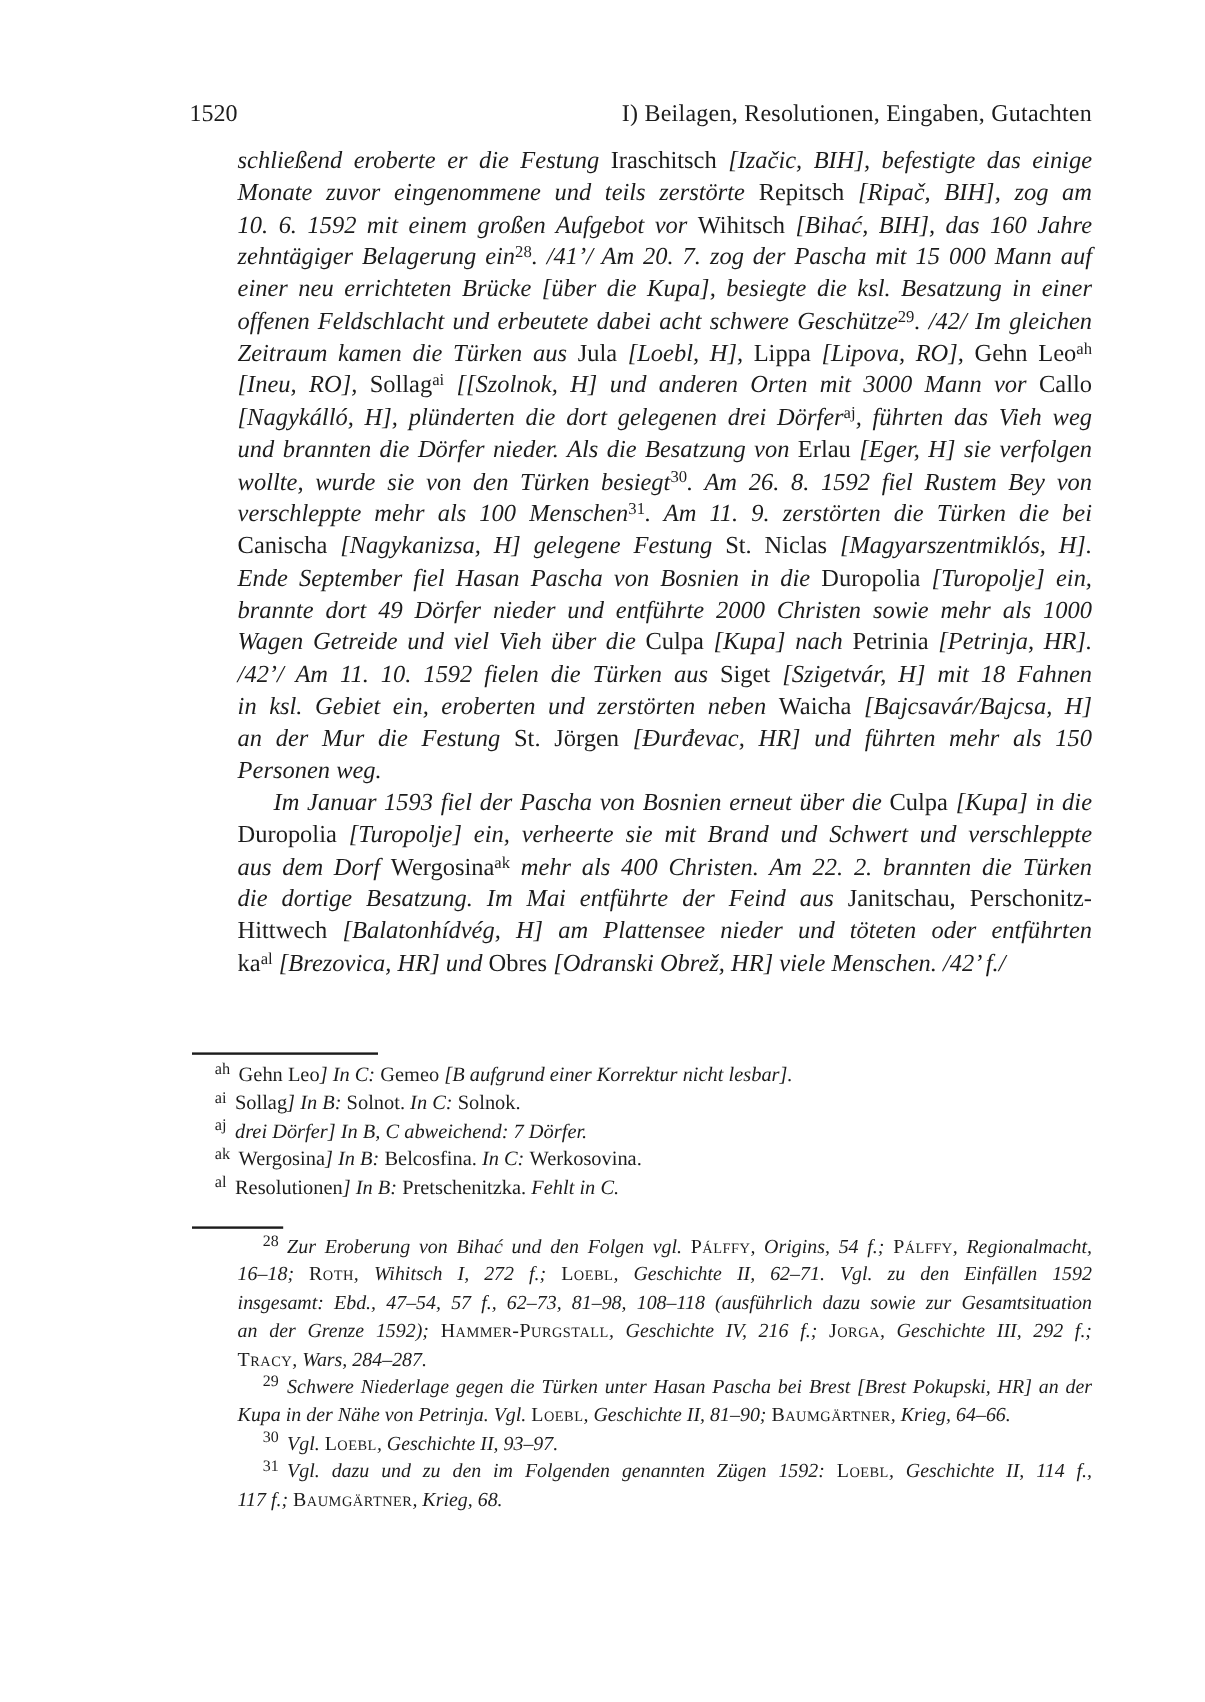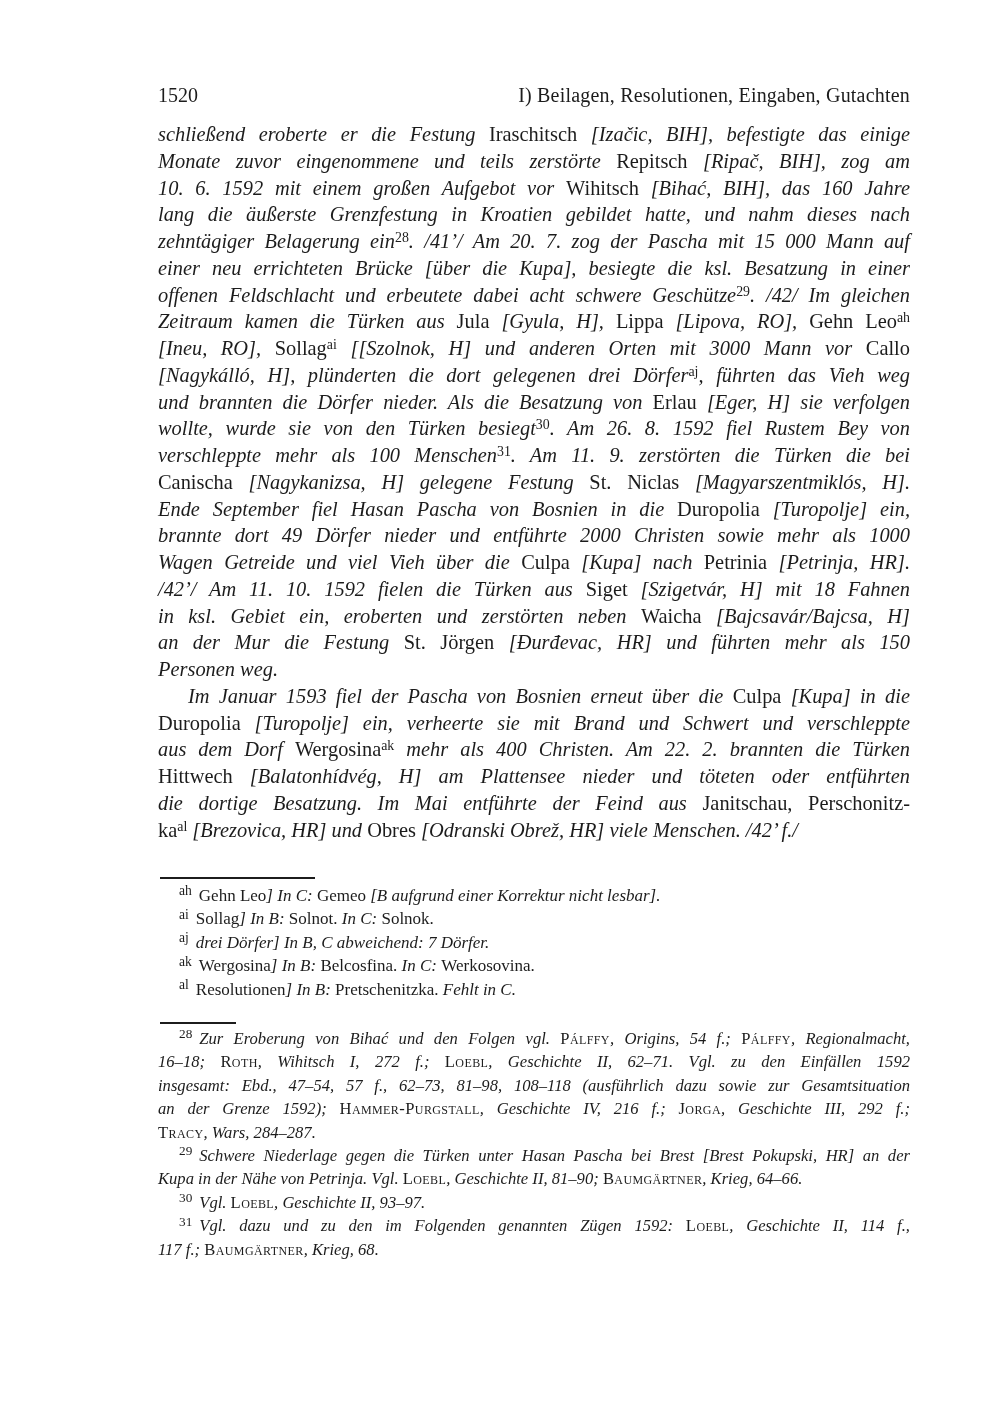--- a/index.html
+++ b/index.html
@@ -13,21 +13,21 @@
   .rm{font-style:normal;}
   .sc{font-style:normal;font-variant:small-caps;letter-spacing:0.4px;font-family:Liberation Serif, serif;}
   .sup{font-style:normal;font-size:0.68em;position:relative;top:-0.42em;line-height:0;}
   .mk{font-size:0.8em;margin-right:7px;}
 
   #header{position:absolute;left:158px;top:84px;width:752px;font-size:20px;}
   #page-number{position:absolute;left:0;top:0;}
   #running-head{text-align:right;letter-spacing:0.2px;}
 
   #main-text{position:absolute;left:158px;top:121px;width:752px;font-size:20.4px;line-height:26.75px;}
-  .jline{text-align:justify;text-align-last:justify;}
+  .jline{text-align:justify;text-align-last:justify;margin-left:40px;}
   .jline.last{text-align-last:left;}
   .jline.indent{text-indent:30px;}
 
   #rule-a{position:absolute;left:160px;top:877px;width:155px;border-top:2px solid #1c1c1c;}
   #letter-notes{position:absolute;left:158px;top:884px;width:752px;font-size:17px;line-height:23.4px;}
   .note-line{text-indent:21px;text-align:left;}
 
   #rule-b{position:absolute;left:160px;top:1022px;width:76px;border-top:2px solid #1c1c1c;}
   #footnotes{position:absolute;left:158px;top:1027px;width:752px;font-size:16.6px;line-height:23.4px;}
   .fn.findent{text-indent:21px;}
@@ -37,43 +37,42 @@
 
 <div id="header">
   <span id="page-number">1520</span>
   <div id="running-head">I) Beilagen, Resolutionen, Eingaben, Gutachten</div>
 </div>
 
 <div id="main-text">
     <div class="jline"><span class="it">schließend eroberte er die Festung </span><span class="rm">Iraschitsch </span><span class="it">[Izačic, BIH], befestigte das einige</span></div>
     <div class="jline"><span class="it">Monate zuvor eingenommene und teils zerstörte </span><span class="rm">Repitsch </span><span class="it">[Ripač, BIH], zog am</span></div>
     <div class="jline"><span class="it">10. 6. 1592 mit einem großen Aufgebot vor </span><span class="rm">Wihitsch </span><span class="it">[Bihać, BIH], das 160 Jahre</span></div>
-    <div class="jline"><span class="it">lang die äußerste Grenzfestung in Kroatien gebildet hatte, und nahm dieses nach</span></div>
     <div class="jline"><span class="it">zehntägiger Belagerung ein</span><span class="sup">28</span><span class="it">. /41’/ Am 20. 7. zog der Pascha mit 15 000 Mann auf</span></div>
     <div class="jline"><span class="it">einer neu errichteten Brücke [über die Kupa], besiegte die ksl. Besatzung in einer</span></div>
     <div class="jline"><span class="it">offenen Feldschlacht und erbeutete dabei acht schwere Geschütze</span><span class="sup">29</span><span class="it">. /42/ Im gleichen</span></div>
-    <div class="jline"><span class="it">Zeitraum kamen die Türken aus </span><span class="rm">Jula </span><span class="it">[Gyula, H], </span><span class="rm">Lippa </span><span class="it">[Lipova, RO], </span><span class="rm">Gehn Leo</span><span class="sup">ah</span></div>
+    <div class="jline"><span class="it">Zeitraum kamen die Türken aus </span><span class="rm">Jula </span><span class="it">[Loebl, H], </span><span class="rm">Lippa </span><span class="it">[Lipova, RO], </span><span class="rm">Gehn Leo</span><span class="sup">ah</span></div>
     <div class="jline"><span class="it">[Ineu, RO], </span><span class="rm">Sollag</span><span class="sup">ai</span><span class="it"> [[Szolnok, H] und anderen Orten mit 3000 Mann vor </span><span class="rm">Callo</span></div>
     <div class="jline"><span class="it">[Nagykálló, H], plünderten die dort gelegenen drei Dörfer</span><span class="sup">aj</span><span class="it">, führten das Vieh weg</span></div>
     <div class="jline"><span class="it">und brannten die Dörfer nieder. Als die Besatzung von </span><span class="rm">Erlau </span><span class="it">[Eger, H] sie verfolgen</span></div>
     <div class="jline"><span class="it">wollte, wurde sie von den Türken besiegt</span><span class="sup">30</span><span class="it">. Am 26. 8. 1592 fiel Rustem Bey von</span></div>
     <div class="jline"><span class="it">verschleppte mehr als 100 Menschen</span><span class="sup">31</span><span class="it">. Am 11. 9. zerstörten die Türken die bei</span></div>
     <div class="jline"><span class="rm">Canischa </span><span class="it">[Nagykanizsa, H] gelegene Festung </span><span class="rm">St. Niclas </span><span class="it">[Magyarszentmiklós, H].</span></div>
     <div class="jline"><span class="it">Ende September fiel Hasan Pascha von Bosnien in die </span><span class="rm">Duropolia </span><span class="it">[Turopolje] ein,</span></div>
     <div class="jline"><span class="it">brannte dort 49 Dörfer nieder und entführte 2000 Christen sowie mehr als 1000</span></div>
     <div class="jline"><span class="it">Wagen Getreide und viel Vieh über die </span><span class="rm">Culpa </span><span class="it">[Kupa] nach </span><span class="rm">Petrinia </span><span class="it">[Petrinja, HR].</span></div>
     <div class="jline"><span class="it">/42’/ Am 11. 10. 1592 fielen die Türken aus </span><span class="rm">Siget </span><span class="it">[Szigetvár, H] mit 18 Fahnen</span></div>
     <div class="jline"><span class="it">in ksl. Gebiet ein, eroberten und zerstörten neben </span><span class="rm">Waicha </span><span class="it">[Bajcsavár/Bajcsa, H]</span></div>
     <div class="jline"><span class="it">an der Mur die Festung </span><span class="rm">St. Jörgen </span><span class="it">[Đurđevac, HR] und führten mehr als 150</span></div>
     <div class="jline last"><span class="it">Personen weg.</span></div>
     <div class="jline indent"><span class="it">Im Januar 1593 fiel der Pascha von Bosnien erneut über die </span><span class="rm">Culpa </span><span class="it">[Kupa] in die</span></div>
     <div class="jline"><span class="rm">Duropolia </span><span class="it">[Turopolje] ein, verheerte sie mit Brand und Schwert und verschleppte</span></div>
     <div class="jline"><span class="it">aus dem Dorf </span><span class="rm">Wergosina</span><span class="sup">ak</span><span class="it"> mehr als 400 Christen. Am 22. 2. brannten die Türken</span></div>
+    <div class="jline"><span class="it">die dortige Besatzung. Im Mai entführte der Feind aus </span><span class="rm">Janitschau, Perschonitz-</span></div>
     <div class="jline"><span class="rm">Hittwech </span><span class="it">[Balatonhídvég, H] am Plattensee nieder und töteten oder entführten</span></div>
-    <div class="jline"><span class="it">die dortige Besatzung. Im Mai entführte der Feind aus </span><span class="rm">Janitschau, Perschonitz-</span></div>
     <div class="jline last"><span class="rm">ka</span><span class="sup">al</span><span class="it"> [Brezovica, HR] und </span><span class="rm">Obres </span><span class="it">[Odranski Obrež, HR] viele Menschen. /42’ f./</span></div>
   </div>
 
 <div id="rule-a"></div>
 <div id="letter-notes">
     <div class="note-line"><span class="sup mk">ah</span><span class="rm">Gehn Leo</span><span class="it">] In C: </span><span class="rm">Gemeo </span><span class="it">[B aufgrund einer Korrektur nicht lesbar].</span></div>
     <div class="note-line"><span class="sup mk">ai</span><span class="rm">Sollag</span><span class="it">] In B: </span><span class="rm">Solnot. </span><span class="it">In C: </span><span class="rm">Solnok.</span></div>
     <div class="note-line"><span class="sup mk">aj</span><span class="it">drei Dörfer] In B, C abweichend: 7 Dörfer.</span></div>
     <div class="note-line"><span class="sup mk">ak</span><span class="rm">Wergosina</span><span class="it">] In B: </span><span class="rm">Belcosfina. </span><span class="it">In C: </span><span class="rm">Werkosovina.</span></div>
     <div class="note-line"><span class="sup mk">al</span><span class="rm">Resolutionen</span><span class="it">] In B: </span><span class="rm">Pretschenitzka. </span><span class="it">Fehlt in C.</span></div>

